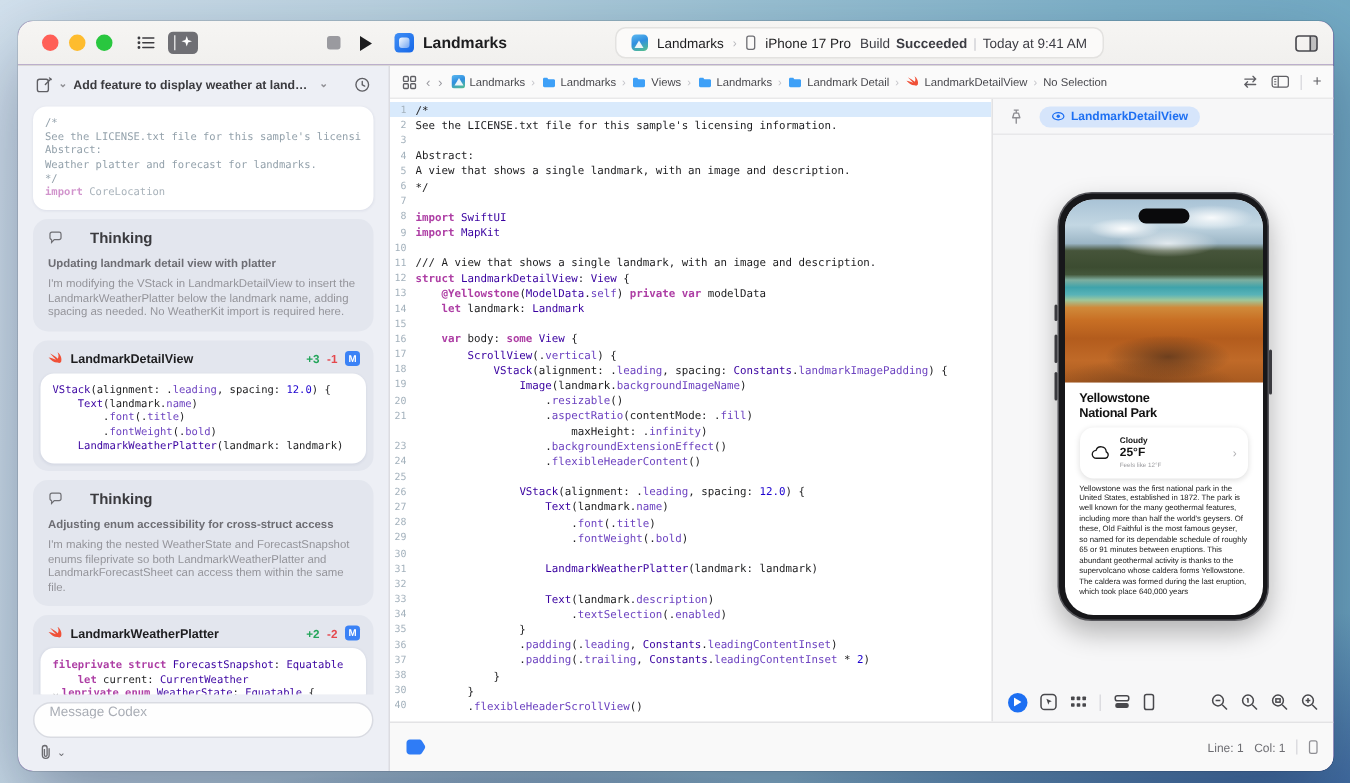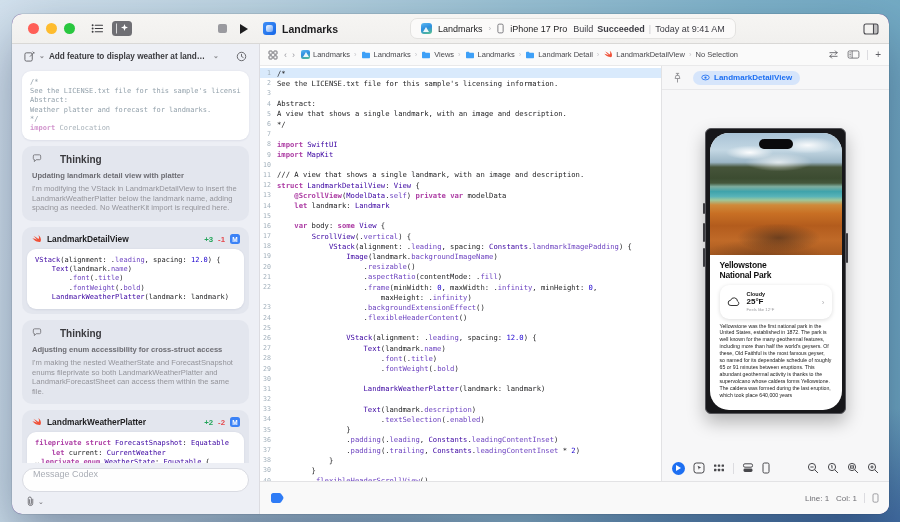--- a/index.html
+++ b/index.html
@@ -94,21 +94,21 @@
   .cl.active{background:#d9eafc;}
   .ln{flex:0 0 17px;text-align:right;padding-right:6px;font-family:"DejaVu Sans Mono",monospace;font-size:6.6px;color:#a3b1bc;}
   .ct{white-space:pre;overflow:hidden;font-family:"DejaVu Sans Mono",monospace;font-size:7.2px;color:#1d1d1f;}
 
   
   .canvas{width:228px;flex:0 0 228px;border-left:1px solid #e2e2e4;background:#f7f7f8;display:flex;flex-direction:column;}
   .cv-head{height:24px;flex:0 0 24px;display:flex;align-items:center;gap:10px;padding:0 10px;border-bottom:1px solid #e8e8ea;}
   .chip{display:inline-flex;align-items:center;gap:4px;background:#d6e5fb;border-radius:9px;padding:2.5px 8px;font-size:8px;font-weight:600;color:#1d6ff2;}
   .cv-body{position:relative;flex:1;}
   .phone{position:absolute;left:43px;top:38px;width:141px;height:286px;background:#17171a;border:1.5px solid #55555a;
-    border-radius:6px;padding:3.5px;box-shadow:0 8px 18px rgba(0,0,0,.28);}
+    border-radius:23px;padding:3.5px;box-shadow:0 8px 18px rgba(0,0,0,.28);}
   .pbtn{position:absolute;background:#3a3a3f;border-radius:1px;}
   .pb1{left:-3px;top:74px;width:2px;height:11px;}
   .pb2{left:-3px;top:94px;width:2px;height:19px;}
   .pb3{left:-3px;top:119px;width:2px;height:19px;}
   .pb4{right:-3px;top:104px;width:2px;height:30px;}
   .screen{position:relative;width:100%;height:100%;border-radius:19px;overflow:hidden;background:#fff;}
   .island{position:absolute;top:6px;left:50%;transform:translateX(-50%);width:34px;height:10px;border-radius:5px;background:#0a0a0c;z-index:4;}
   .photo{height:122px;background:
       radial-gradient(34px 10px at 30% 16%, rgba(255,255,255,.95), rgba(255,255,255,0) 70%),
       radial-gradient(40px 12px at 74% 10%, rgba(255,255,255,.9), rgba(255,255,255,0) 70%),
@@ -439,21 +439,21 @@
               <div class="cl">
                 <span class="ln">11</span>
                 <span class="ct com">/// A view that shows a single landmark, with an image and description.</span>
               </div>
               <div class="cl">
                 <span class="ln">12</span>
                 <span class="ct"><i class="kw">struct</i> <i class="ty">LandmarkDetailView</i>: <i class="ty">View</i> {</span>
               </div>
               <div class="cl">
                 <span class="ln">13</span>
-                <span class="ct">    <i class="kw">@ScrollView</i>(<i class="ty">ModelData</i>.<i class="mem">self</i>) <i class="kw">private</i> <i class="kw">var</i> modelData</span>
+                <span class="ct">    <i class="kw">@Yellowstone</i>(<i class="ty">ModelData</i>.<i class="mem">self</i>) <i class="kw">private</i> <i class="kw">var</i> modelData</span>
               </div>
               <div class="cl">
                 <span class="ln">14</span>
                 <span class="ct">    <i class="kw">let</i> landmark: <i class="ty">Landmark</i></span>
               </div>
               <div class="cl">
                 <span class="ln">15</span>
                 <span class="ct"></span>
               </div>
               <div class="cl">
@@ -472,24 +472,20 @@
                 <span class="ln">19</span>
                 <span class="ct">                <i class="ty">Image</i>(landmark.<i class="mem">backgroundImageName</i>)</span>
               </div>
               <div class="cl">
                 <span class="ln">20</span>
                 <span class="ct">                    .<i class="mem">resizable</i>()</span>
               </div>
               <div class="cl">
                 <span class="ln">21</span>
                 <span class="ct">                    .<i class="mem">aspectRatio</i>(contentMode: .<i class="mem">fill</i>)</span>
-              </div>
-              <div class="cl">
-                <span class="ln">22</span>
-                <span class="ct">                    .<i class="mem">frame</i>(minWidth: <i class="num">0</i>, maxWidth: .<i class="mem">infinity</i>, minHeight: <i class="num">0</i>,</span>
               </div>
               <div class="cl">
                 <span class="ln"></span>
                 <span class="ct">                        maxHeight: .<i class="mem">infinity</i>)</span>
               </div>
               <div class="cl">
                 <span class="ln">23</span>
                 <span class="ct">                    .<i class="mem">backgroundExtensionEffect</i>()</span>
               </div>
               <div class="cl">

